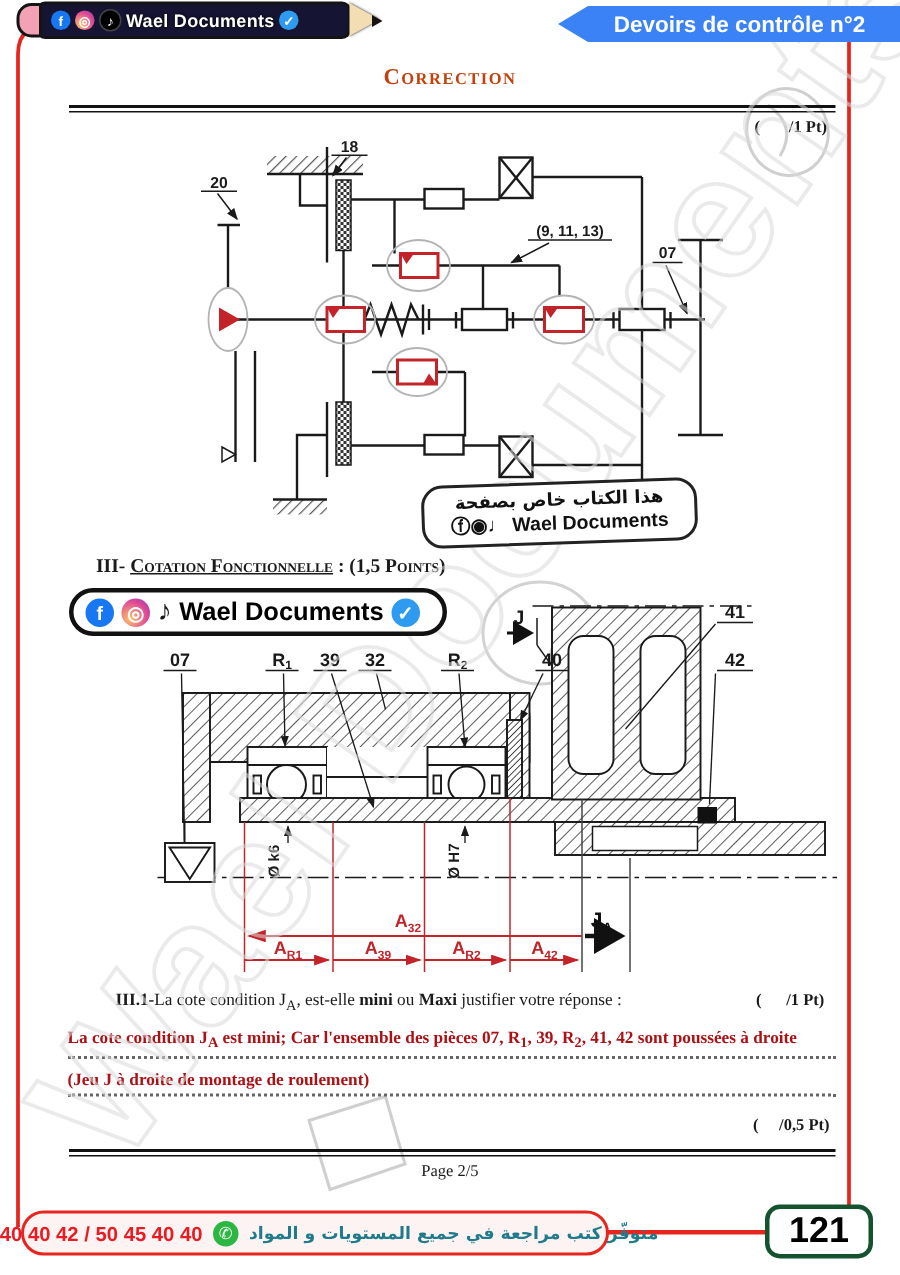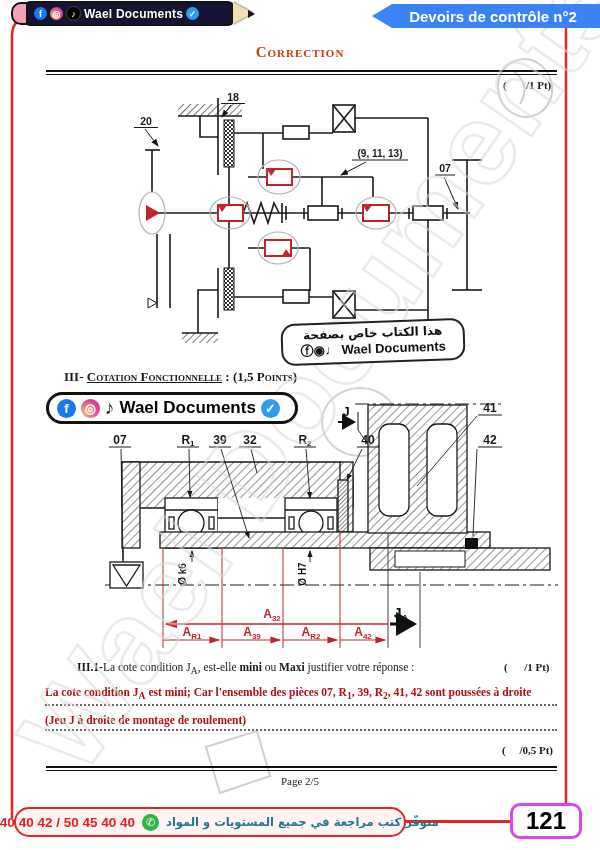--- a/index.html
+++ b/index.html
@@ -56,21 +56,21 @@
   .pill .cicon{width:19px;height:19px;font-size:13px;}
   .pill .brand2{font-family:"Liberation Sans",sans-serif;font-weight:bold;font-size:17px;color:#000;white-space:nowrap;}
   
   .fpill{left:14px;top:807px;width:392px;height:30px;border:2.5px solid #e6251f;border-radius:16px;
          background:#fdf3f2;display:flex;align-items:center;justify-content:center;gap:7px;z-index:6;box-sizing:border-box;}
   .fphones{color:#e81c22;font-family:"Liberation Sans",sans-serif;font-weight:bold;font-size:13.5px;white-space:nowrap;}
   .wapp{width:17px;height:17px;border-radius:50%;background:#2bb741;color:#fff;display:flex;align-items:center;
         justify-content:center;font-size:11px;flex:0 0 auto;}
   .farab{color:#1f7a8c;font-family:"DejaVu Sans",sans-serif;font-weight:bold;font-size:11.5px;direction:rtl;white-space:nowrap;}
   .fline{left:400px;top:820px;width:116px;height:3px;background:#e6251f;z-index:5;}
-  .fnum{left:510px;top:803px;width:72px;height:36px;border:3px solid #d946ef;border-radius:10px;background:#fff;
+  .fnum{left:510px;top:803px;width:72px;height:36px;border:3px solid #14532d;border-radius:10px;background:#fff;
         display:flex;align-items:center;justify-content:center;font-family:"Liberation Sans",sans-serif;
         font-weight:bold;font-size:24px;color:#000;z-index:6;box-sizing:border-box;}
   
   .wm{position:absolute;left:-140px;top:330px;width:880px;text-align:center;white-space:nowrap;
       transform:rotate(-55deg);font-family:"Liberation Sans",sans-serif;font-weight:bold;font-size:116px;
       letter-spacing:2px;color:rgba(255,255,255,0);-webkit-text-stroke:2.5px #dadada;opacity:.55;
       z-index:3;pointer-events:none;}
   svg text{font-family:"Liberation Sans",sans-serif;}
 </style>
 </head>

